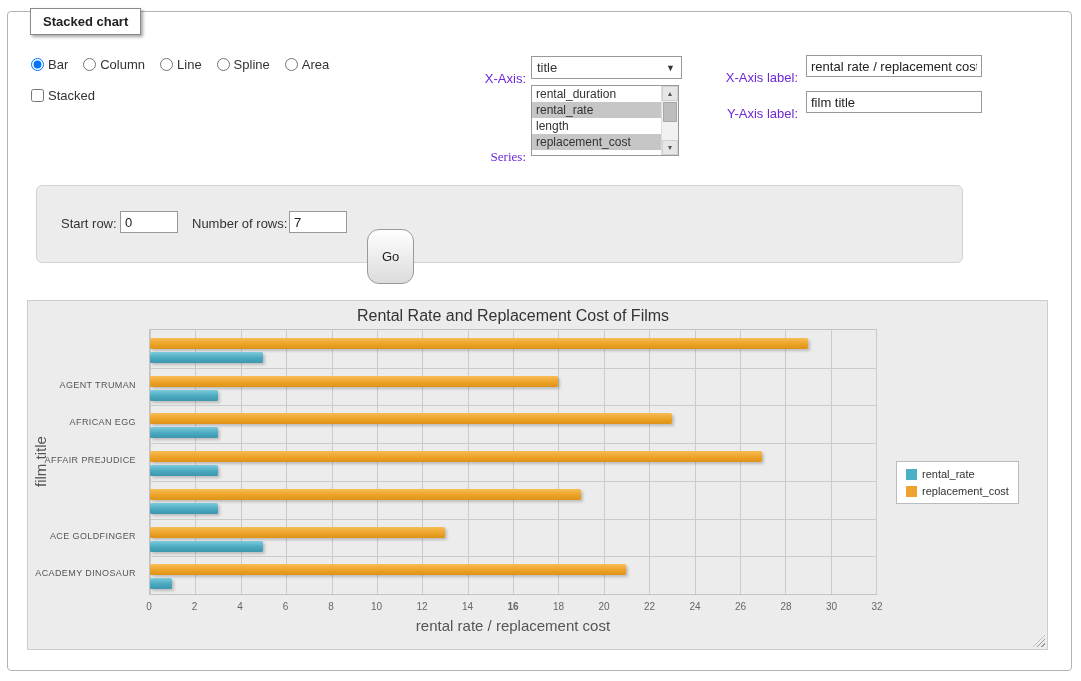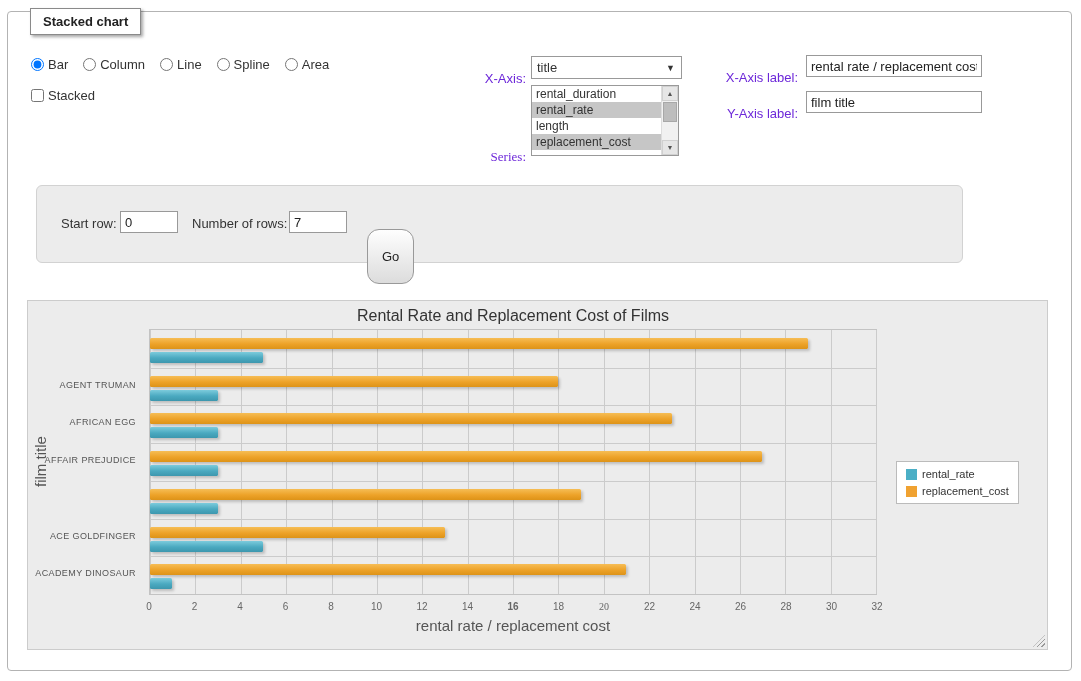--- a/index.html
+++ b/index.html
@@ -216,21 +216,21 @@
         <span class="xtick" style="left: 0%;">0</span>
         <span class="xtick" style="left: 6.25%;">2</span>
         <span class="xtick" style="left: 12.5%;">4</span>
         <span class="xtick" style="left: 18.75%;">6</span>
         <span class="xtick" style="left: 25%;">8</span>
         <span class="xtick" style="left: 31.25%;">10</span>
         <span class="xtick" style="left: 37.5%;">12</span>
         <span class="xtick" style="left: 43.75%; text-align: right;">14</span>
         <span class="xtick" style="left: 50%; font-weight: bold;">16</span>
         <span class="xtick" style="left: 56.25%;">18</span>
-        <span class="xtick" style="left: 62.5%; font-family: Liberation Serif, serif;">20</span>
+        <span class="xtick" style="left: 62.5%;">20</span>
         <span class="xtick" style="left: 68.75%;">22</span>
         <span class="xtick" style="left: 75%;">24</span>
         <span class="xtick" style="left: 81.25%;">26</span>
         <span class="xtick" style="left: 87.5%;">28</span>
         <span class="xtick" style="left: 93.75%;">30</span>
         <span class="xtick" style="left: 100%;">32</span>
       </div>
     <div class="x-axis-title">rental rate / replacement cost</div>
     <div class="chart-legend">
         <div class="legend-item">

